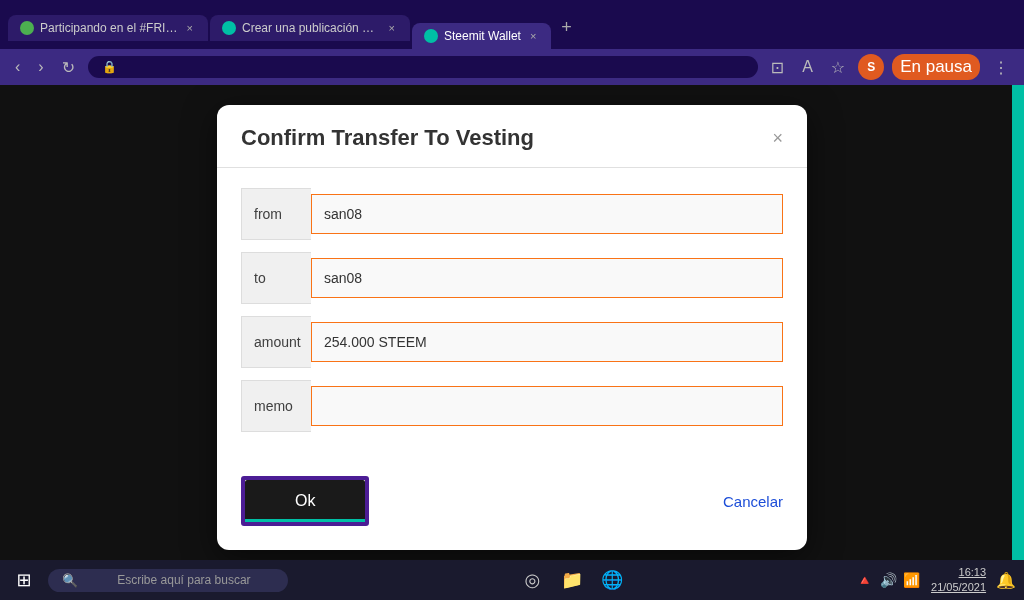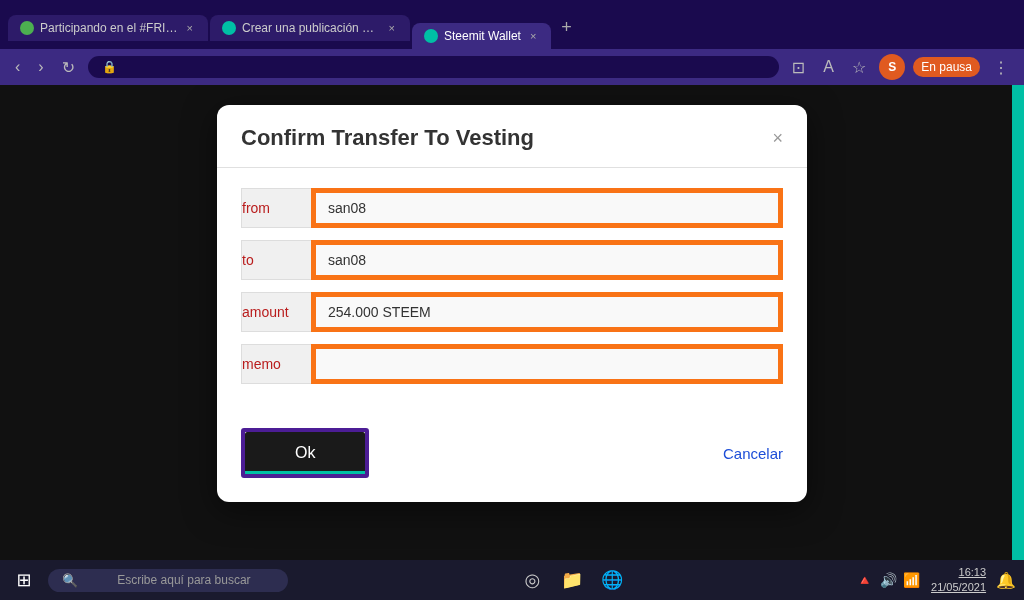--- a/index.html
+++ b/index.html
@@ -127,21 +127,21 @@
       font-size: 12px;
       font-weight: bold;
       display: flex;
       align-items: center;
       justify-content: center;
     }
 
     .pause-btn {
       background: #e05a20;
       color: #fff;
-      font-size: 12px;
+      font-size: 17px;
       padding: 3px 8px;
       border-radius: 12px;
       cursor: pointer;
     }
 
     
     .page-content {
       width: 100%;
       height: calc(600px - 76px - 40px);
       background: #111;
@@ -201,38 +201,38 @@
 
     .field-row {
       display: flex;
       align-items: center;
       margin-bottom: 12px;
     }
 
     .field-label {
       width: 70px;
       font-size: 14px;
-      color: #b91c1c;
+      color: #404040;
       flex-shrink: 0;
-      padding: 10px 0;
+      padding: 10px 12px;
       background: #f0f0f0;
       border: 1px solid #ddd;
       border-right: none;
-      height: 40px;
+      height: 52px;
       display: flex;
       align-items: center;
     }
 
     .field-value {
       flex: 1;
       font-size: 14px;
       color: #333;
       padding: 10px 12px;
       background: #f9f9f9;
-      border: 5px solid #f97316;
+      border: 1px solid #f97316;
       height: 40px;
       display: flex;
       align-items: center;
     }
 
     .dialog-footer {
       padding: 12px 24px 24px;
       display: flex;
       align-items: center;
       justify-content: space-between;

